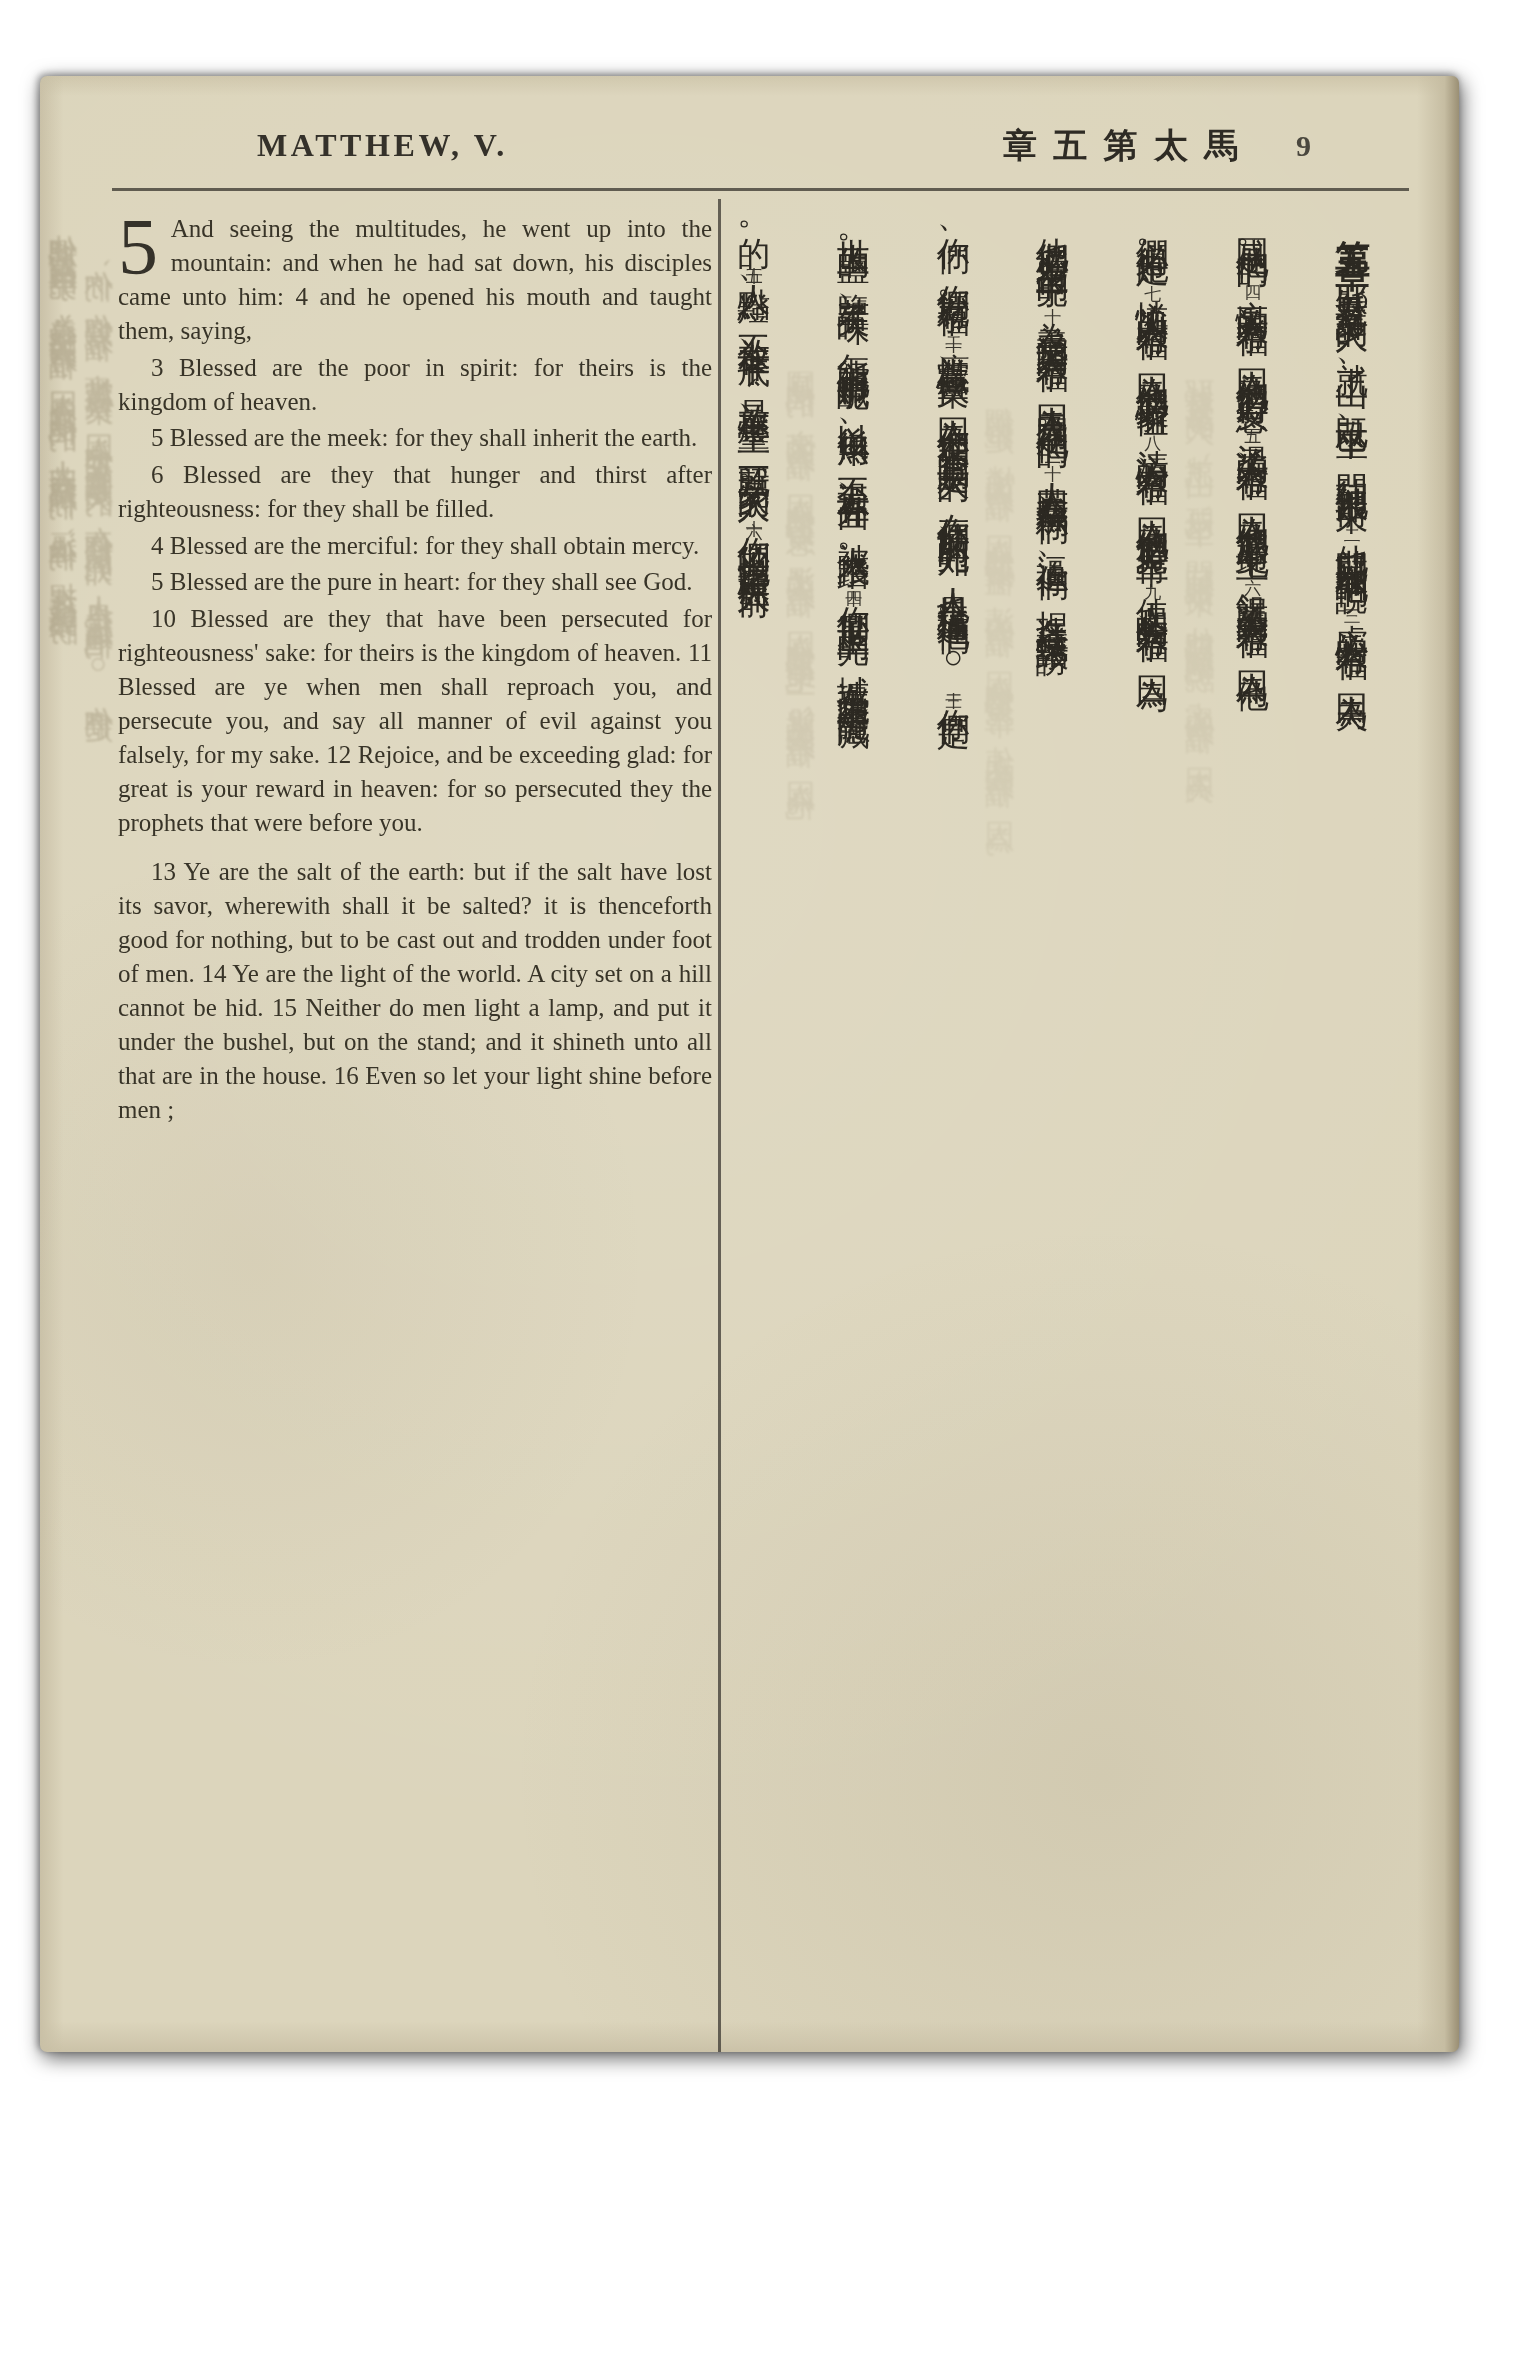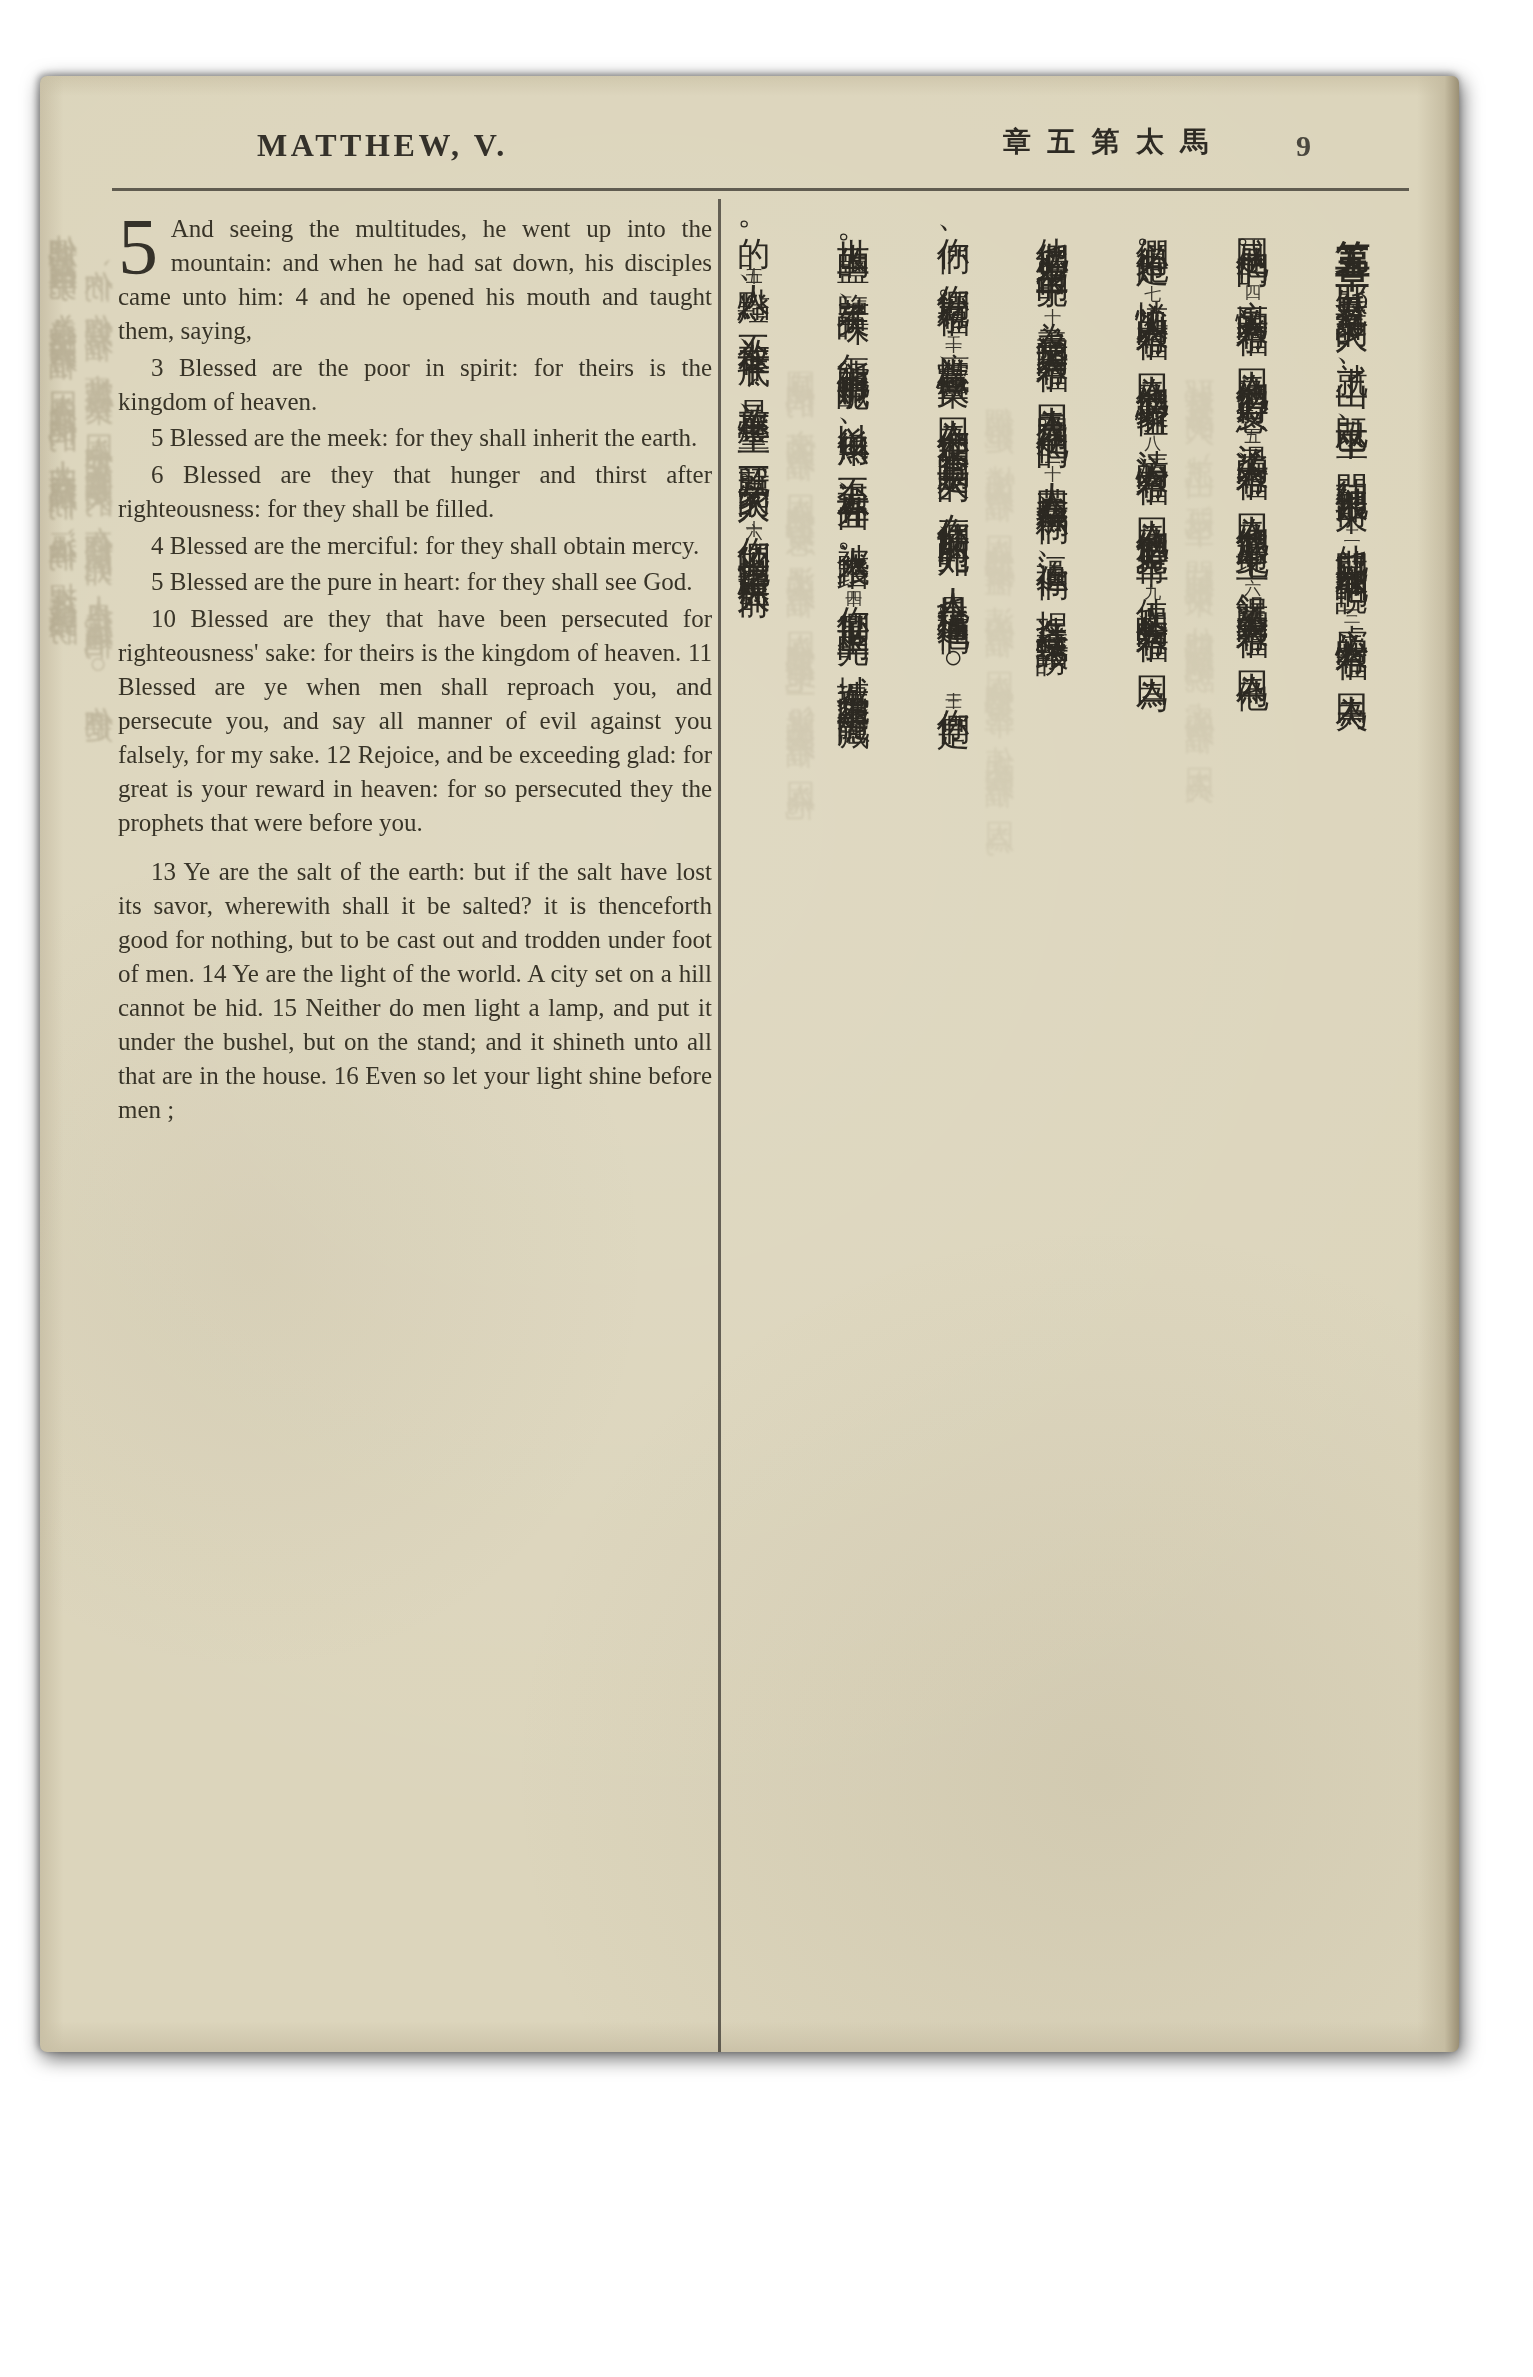--- a/index.html
+++ b/index.html
@@ -25,21 +25,21 @@
       linear-gradient(270deg, #9a8f74 0px, #c6bda2 14.5px, rgba(198,189,162,0) 42px),
       linear-gradient(90deg, #c9c0a6 0px, rgba(201,192,166,0) 23.6px),
       linear-gradient(0deg, #cbc2a8 0px, rgba(203,194,168,0) 31px),
       linear-gradient(180deg, #cfc6ab 0px, rgba(207,198,171,0) 20px),
       radial-gradient(60% 40% at 75% 86%, rgba(120,105,80,.10), transparent 70%),
       radial-gradient(40% 30% at 15% 60%, rgba(130,115,88,.08), transparent 70%),
       #dcd5bc;
   }
   
   .head-eng{position:absolute;left:217px;top:51px;font-size:32px;font-weight:700;letter-spacing:3.6px;color:#34312a;}
-  .head-cn{position:absolute;left:963px;top:47px;font-size:28px;font-weight:600;letter-spacing:16.3px;color:#2e2b24;}
+  .head-cn{position:absolute;left:963px;top:47px;font-size:34px;font-weight:600;letter-spacing:16.3px;color:#2e2b24;}
   .page-num{position:absolute;left:1256px;top:53px;font-size:30px;font-weight:600;color:#4a473e;}
   .head-rule{position:absolute;left:72px;top:112px;width:1297px;height:2.7px;background:#4a463d;opacity:.85;}
   .divider{position:absolute;left:678px;top:123px;width:2.7px;height:1966px;background:#45413a;opacity:.8;}
   
   .eng-col{
     position:absolute;left:78px;top:136px;width:594px;
     font-size:25px;line-height:34px;text-align:justify;color:#383428;
   }
   .eng-col p{margin:0 0 2.7px 0;text-indent:33px;}
   .eng-col p.first{text-indent:0;}

